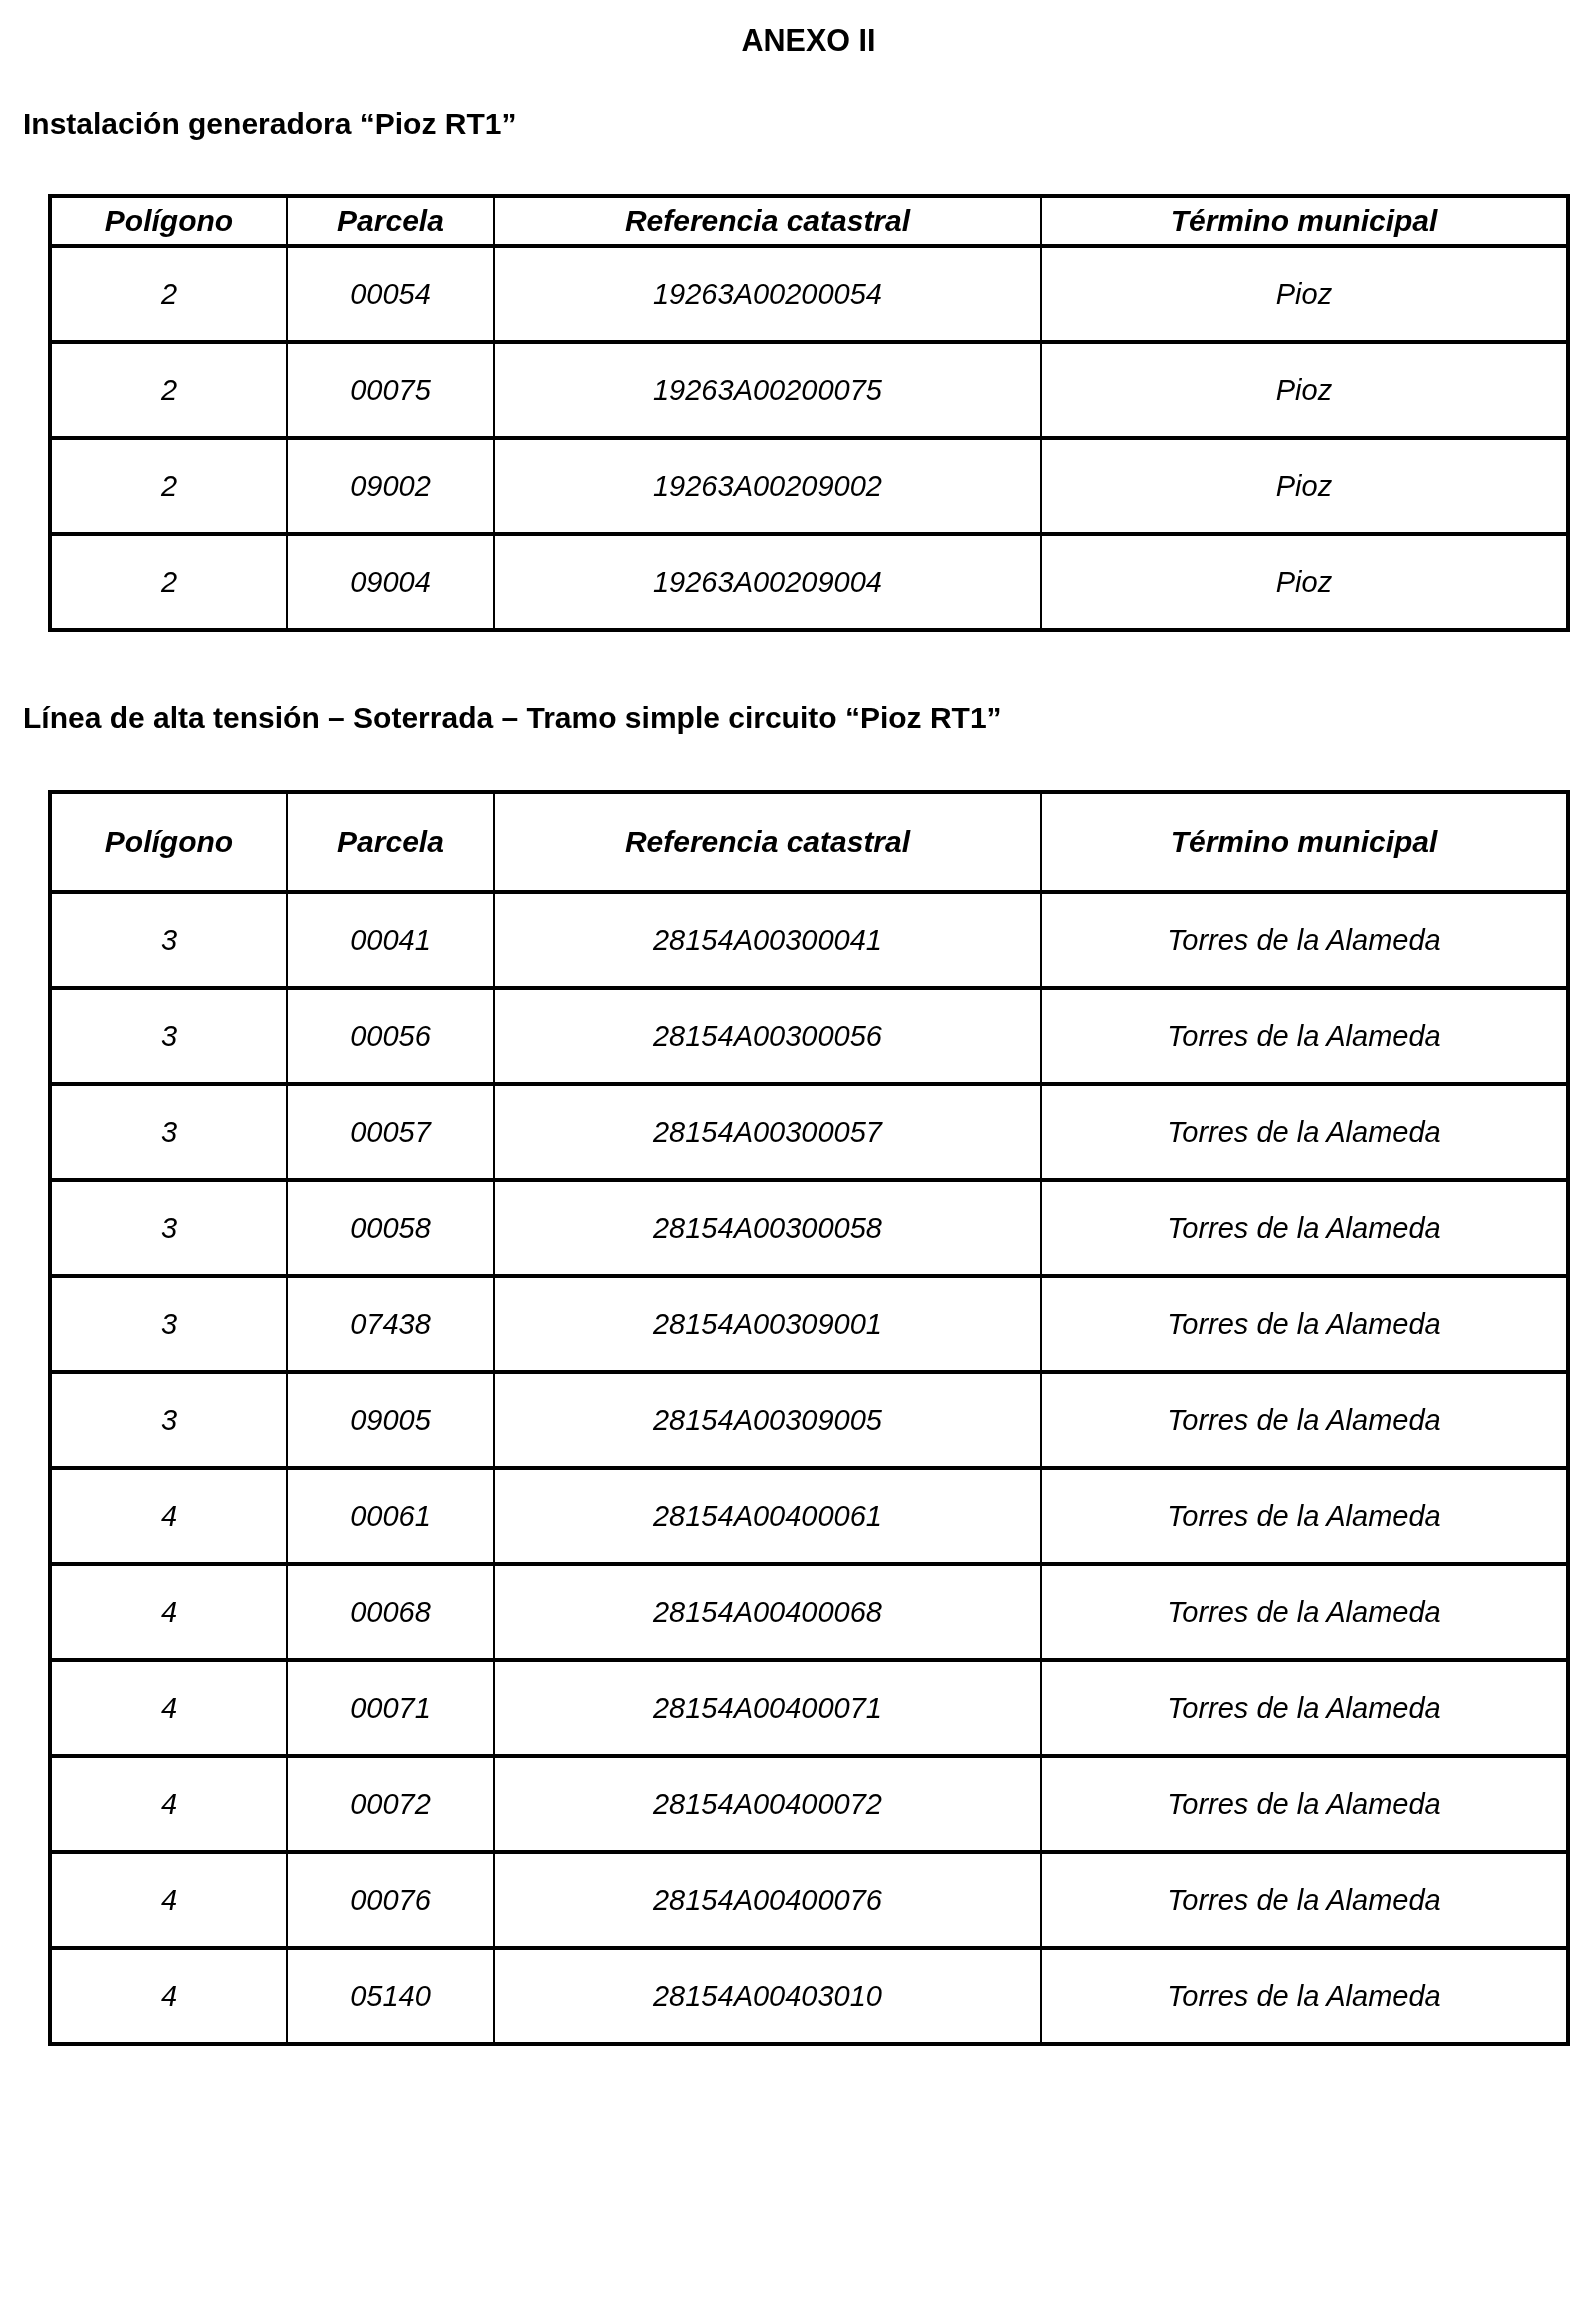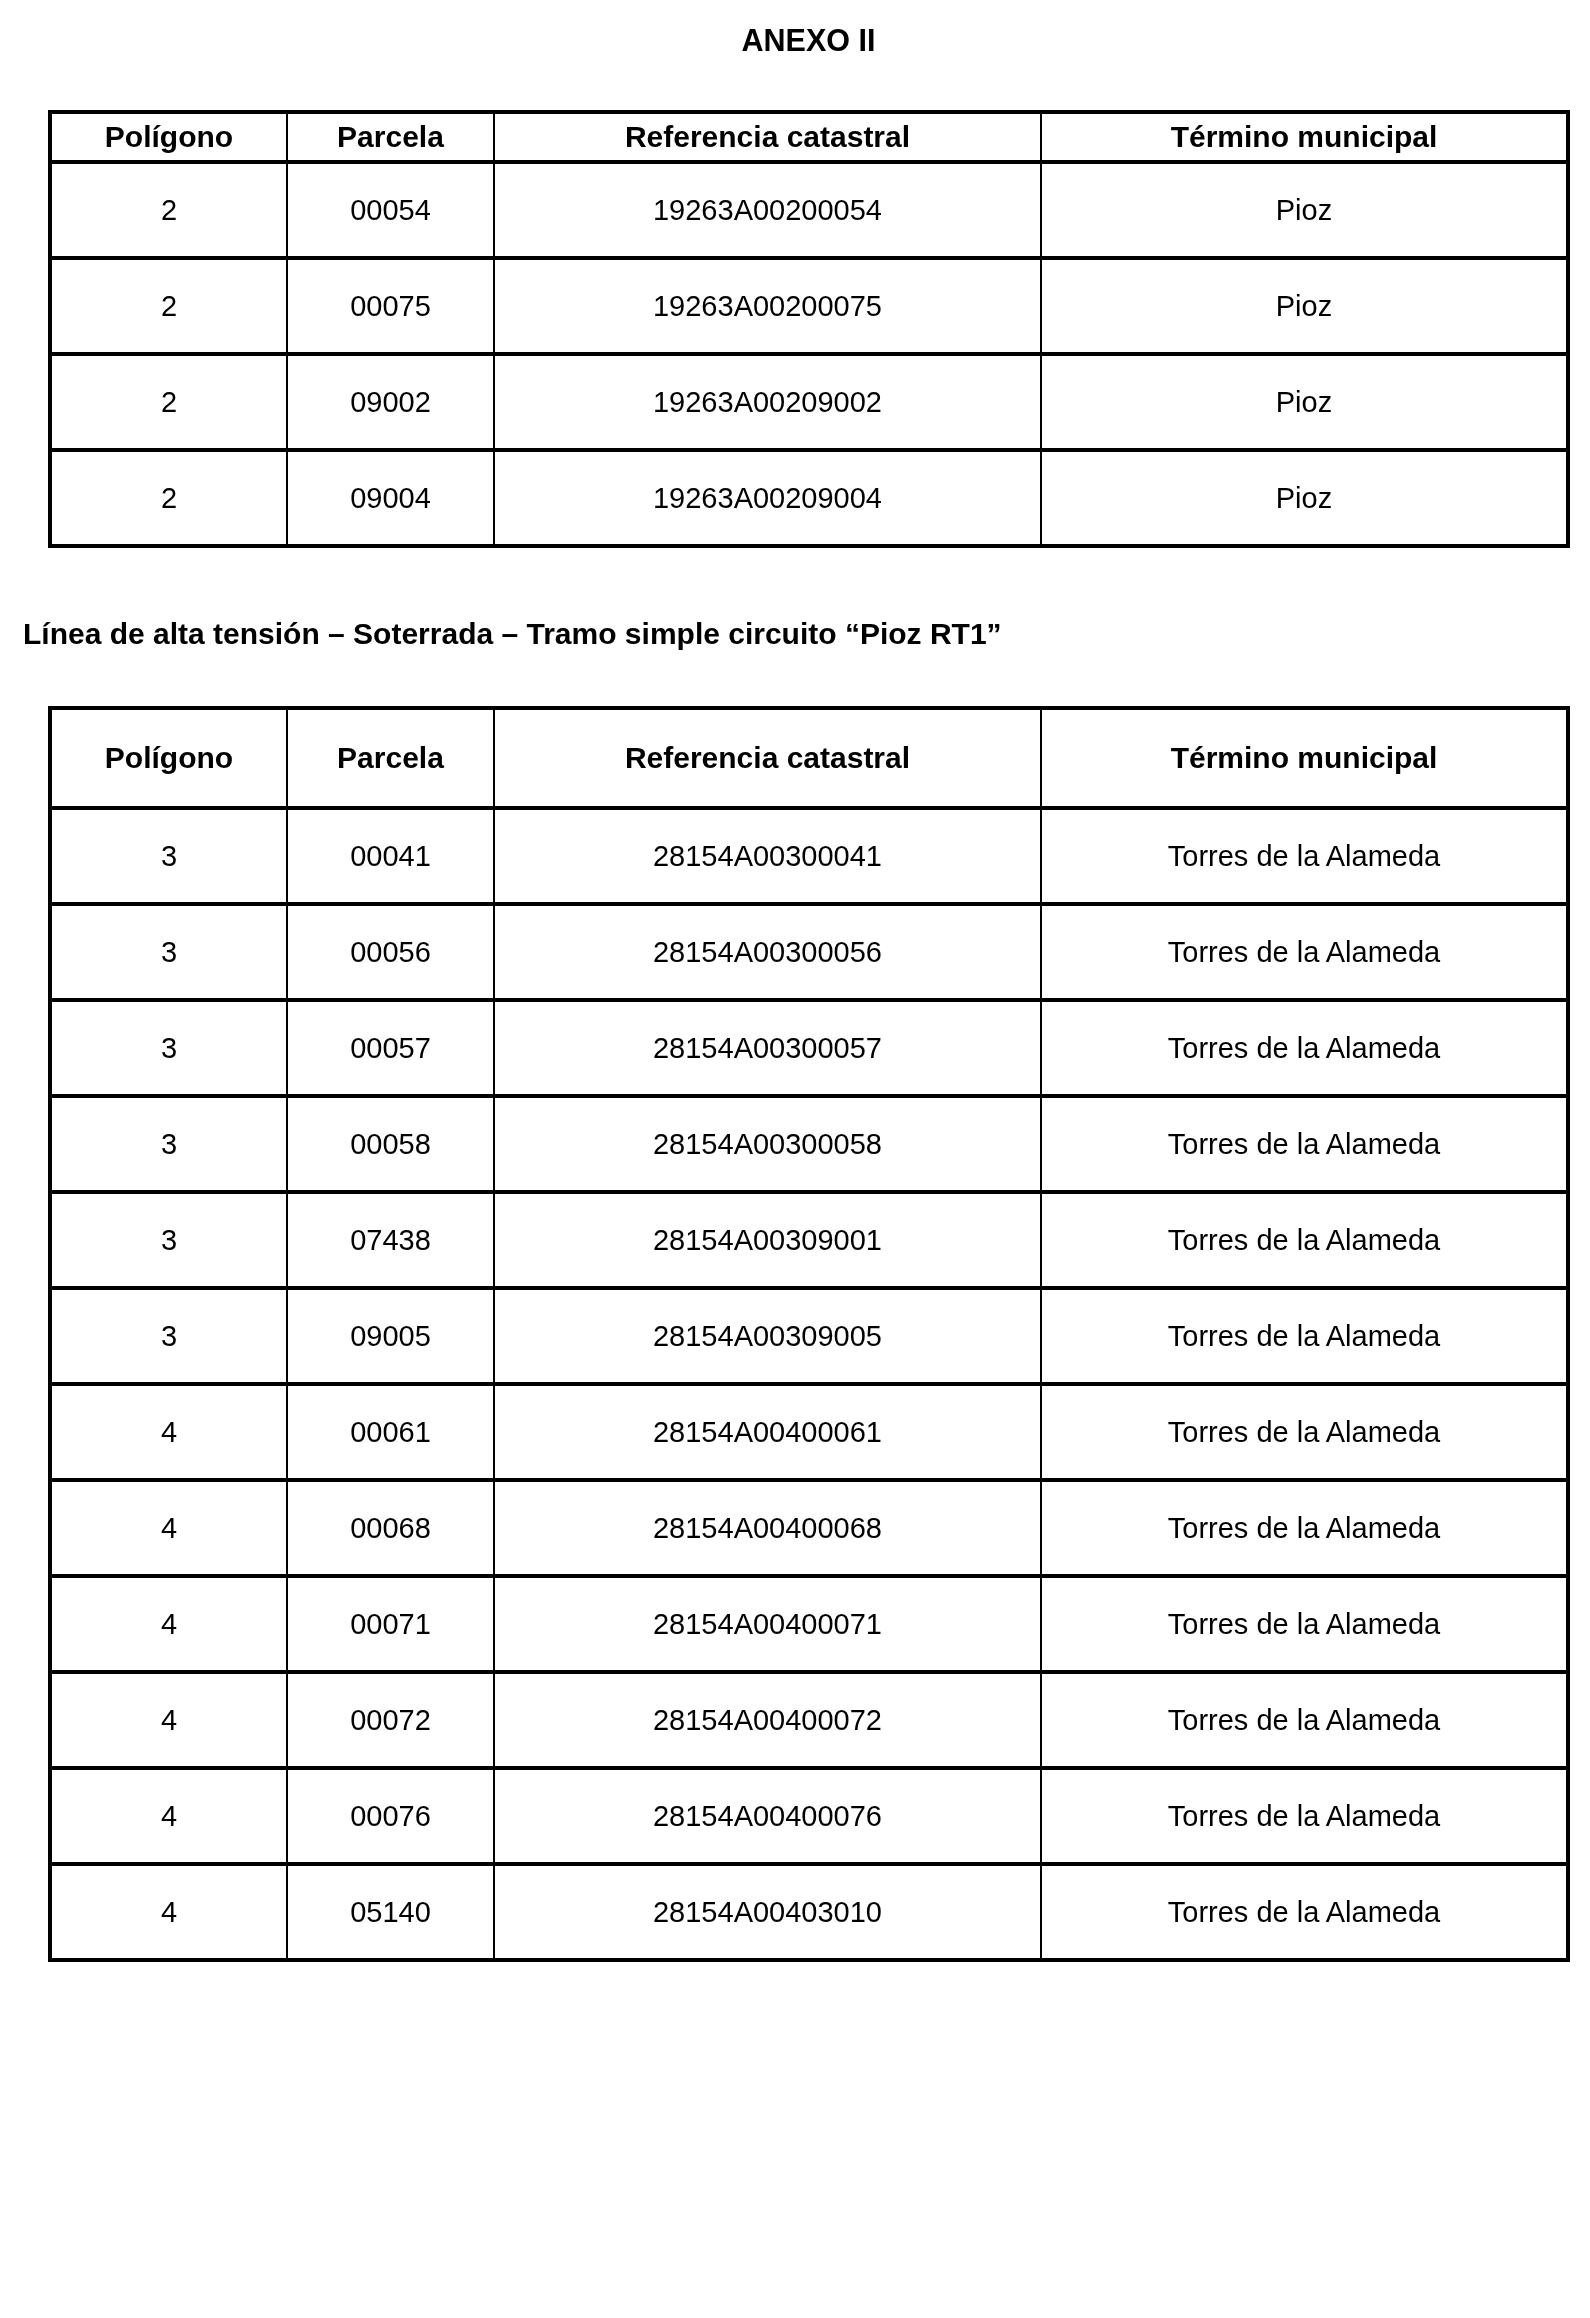--- a/index.html
+++ b/index.html
@@ -29,20 +29,21 @@
   }
   .section-1 .section-heading { margin-top: 48px; }
   .section-2 .section-heading { margin-top: 68px; }
 
   table.parcel-table {
     margin-left: 48px;
     width: 1518px;
     border-collapse: collapse;
     table-layout: fixed;
     background: #ffffff;
+    font-style: italic;
   }
   .section-1 table.parcel-table { margin-top: 52px; }
   .section-2 table.parcel-table { margin-top: 54px; }
 
   col.c1 { width: 237px; }
   col.c2 { width: 207px; }
   col.c3 { width: 547px; }
   col.c4 { width: 527px; }
 
   table.parcel-table th,
@@ -73,20 +74,21 @@
   tbody tr { height: 96px; }
 </style>
 </head>
 <body>
 
 <div class="page">
 
   <h1 class="doc-title">ANEXO II</h1>
 
   <section class="section-1">
+    <h2 class="section-heading">Instalación generadora “Pioz RT1”</h2>
     <table class="parcel-table">
       <colgroup>
         <col class="c1">
           <col class="c2">
           <col class="c3">
           <col class="c4">
       </colgroup>
       <thead>
           <tr>
             <th>Polígono</th>

